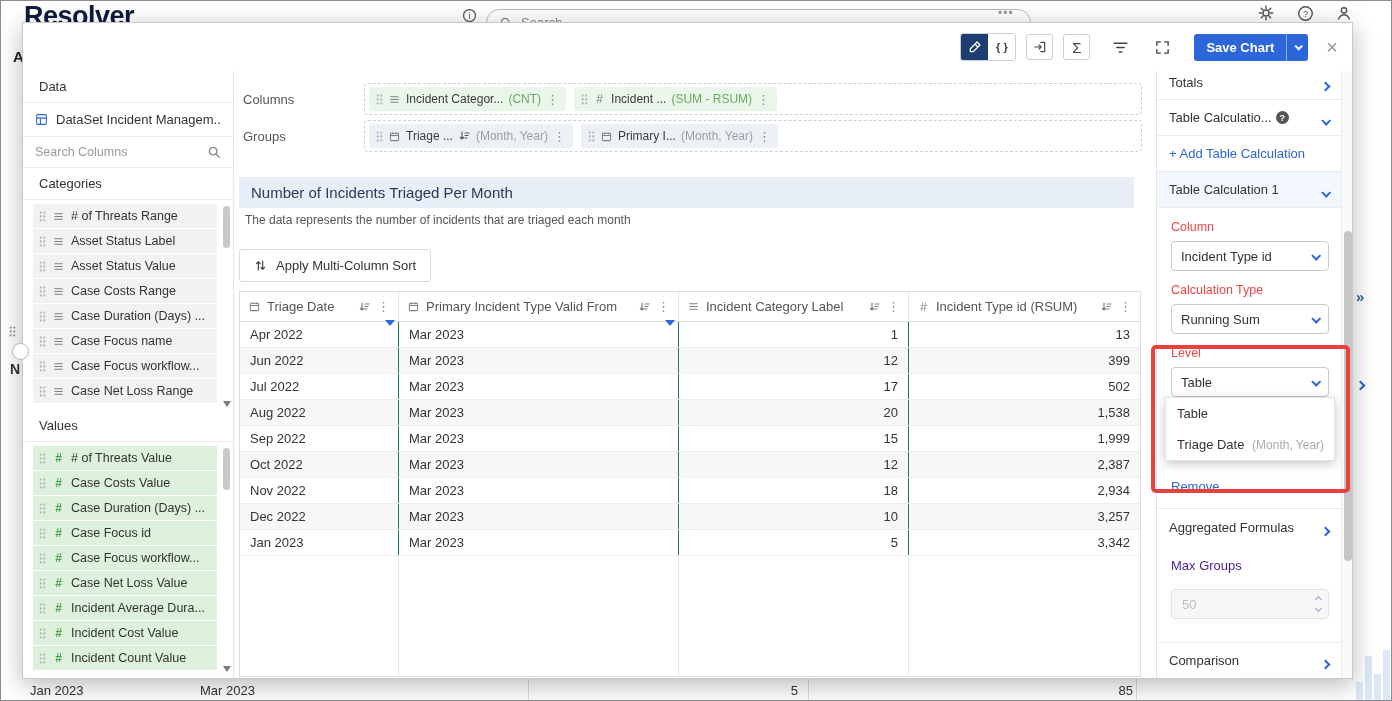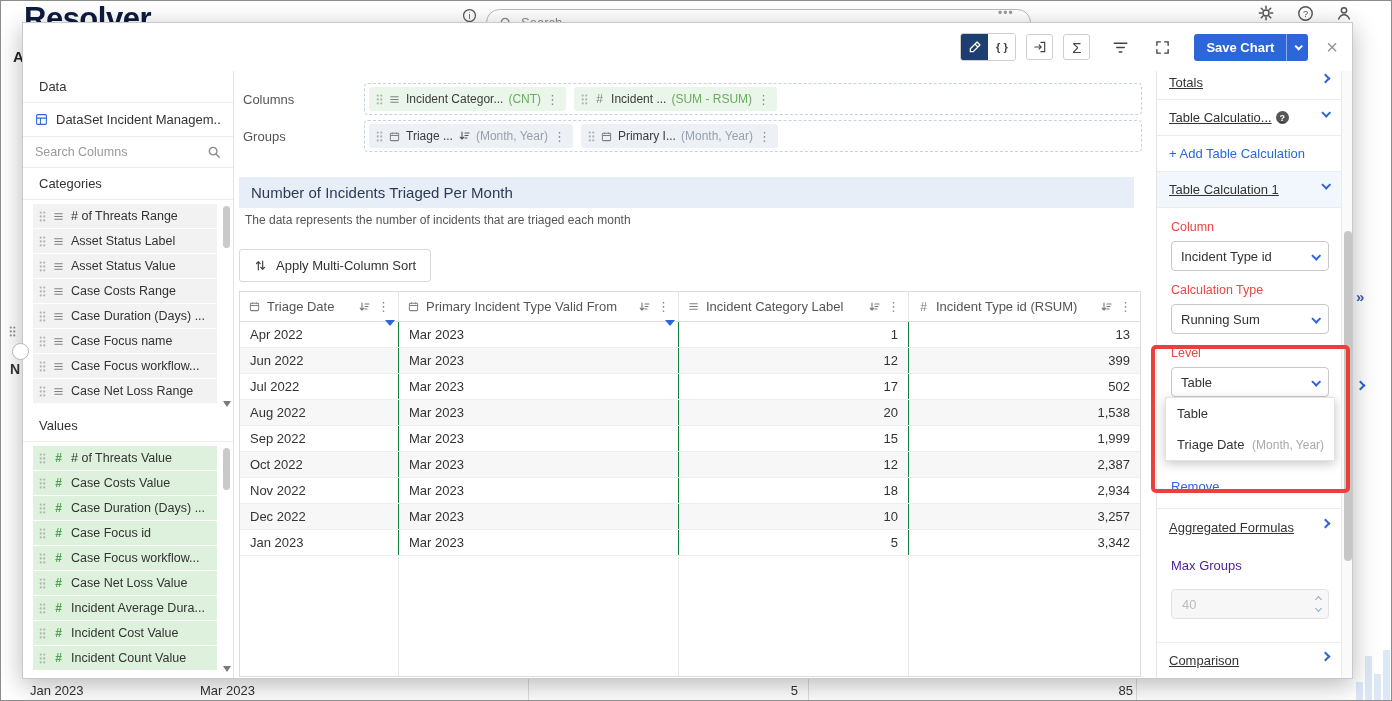--- a/index.html
+++ b/index.html
@@ -7,21 +7,21 @@
   --green-bg:#ddf1dc; --chip-green-bg:#eaf6ea; --chip-gray-bg:#edf1f6;
   --title-bg:#e8eef8; --annotation:#e8413a;
 }
 *{box-sizing:border-box;margin:0;padding:0;}
 html,body{width:1392px;height:701px;}
 body{font-family:"Liberation Sans","DejaVu Sans",sans-serif;background:#fff;position:relative;overflow:hidden;color:#333;}
 .frame{position:absolute;inset:0;border:1px solid #8c8c8c;pointer-events:none;z-index:70;}
 
 
 .bg-header{position:absolute;top:0;left:0;width:1392px;height:48px;background:#fff;z-index:1;}
-.logo{position:absolute;left:24px;top:1px;font-size:31px;font-weight:bold;color:var(--navy);letter-spacing:-.5px;}
+.logo{position:absolute;left:24px;top:1px;font-size:27px;font-weight:bold;color:var(--navy);letter-spacing:-.5px;}
 .hicon{position:absolute;top:4px;color:#555;display:flex;align-items:center;justify-content:center;width:20px;height:18px;}
 .search-pill{position:absolute;left:486px;top:9px;width:545px;height:27px;border:1px solid #b9b9b9;border-radius:14px;display:flex;align-items:center;gap:8px;padding:0 12px;color:#8a8a8a;font-size:13px;background:#fff;}
 .search-pill .sp-ic{display:flex;color:#8a8a8a;}
 .hdots{position:absolute;left:998px;top:6px;color:#9a9a9a;font-size:12px;letter-spacing:1px;}
 .bg-letter-a{position:absolute;left:13px;top:48px;font-size:15px;font-weight:bold;color:#222;z-index:1;}
 .bg-grip{position:absolute;left:9px;top:324px;color:#9a9a9a;z-index:1;}
 .bg-circle{position:absolute;left:12px;top:343px;width:17px;height:17px;border:1px solid #b5b5b5;border-radius:50%;background:#fff;z-index:11;}
 .bg-letter-n{position:absolute;left:10px;top:361px;font-size:14px;font-weight:bold;color:#333;z-index:1;}
 .bg-dchev{position:absolute;left:1356px;top:288px;color:#3a5fae;font-size:15px;font-weight:bold;z-index:1;}
 .bg-rchev{position:absolute;left:1357px;top:382px;z-index:1;color:var(--accent);}
@@ -103,21 +103,21 @@
 .trow:nth-child(even){background:#f7f7f7;}
 .td{display:flex;align-items:center;padding:0 10px;border-right:1px solid #15803d;color:#333;overflow:hidden;}
 .td:last-child{border-right:none;}
 .td.num{justify-content:flex-end;}
 .tempty{display:grid;grid-template-columns:159px 280px 230px 1fr;height:120px;}
 .tempty div{border-right:1px solid #e8e8e8;}
 .tempty div:last-child{border-right:none;}
 
 
 .settings{flex:0 0 185px;border-left:1px solid #e4e4e4;font-size:13px;display:flex;flex-direction:column;overflow:hidden;}
-.srow{display:flex;align-items:flex-start;justify-content:space-between;padding:10px 12px;border-bottom:1px solid #ececec;color:#333;flex:0 0 auto;text-decoration:underline;}
+.srow{display:flex;align-items:flex-end;justify-content:space-between;padding:10px 12px;border-bottom:1px solid #ececec;color:#333;flex:0 0 auto;}
 .srow.totals{padding-top:4px;padding-bottom:9px;}
 .rowlab{display:flex;align-items:center;overflow:hidden;white-space:nowrap;}
 .help{width:13px;height:13px;border-radius:50%;background:#555;color:#fff;font-size:9px;font-weight:bold;display:inline-flex;align-items:center;justify-content:center;margin-left:4px;flex:0 0 auto;}
 .addlink{padding:10px 12px;color:var(--accent);border-bottom:1px solid #ececec;flex:0 0 auto;}
 .srow.calc1{background:#f2f7fd;}
 .fields{padding:0 12px 14px 14px;flex:0 0 auto;}
 .flabel{margin:12px 0 7px;color:#ef4444;font-size:12.5px;}
 .select{height:30px;border:1px solid #c9c9c9;border-radius:4px;display:flex;align-items:center;justify-content:space-between;padding:0 9px;color:#333;background:#fff;}
 .menu{position:relative;margin:0 -6px;background:#fff;border:1px solid #e3e3e3;box-shadow:0 3px 10px rgba(0,0,0,.22);z-index:2;}
 .opt{padding:8px 11px;color:#333;white-space:nowrap;overflow:hidden;}
@@ -833,21 +833,21 @@
           </div>
         </div>
         <div class="removelink">Remove</div>
       </div>
       <div class="srow topb">
         <span>Aggregated Formulas</span>
         <span class="chev right acc"></span>
       </div>
       <div class="mutedlab">Max Groups</div>
       <div class="stepwrap">
-        <span>40</span>
+        <span>50</span>
         <span class="steps">
           <span class="chev up"></span>
           <span class="chev down2"></span>
         </span>
       </div>
       <div class="srow cmp">
         <span>Comparison</span>
         <span class="chev right acc"></span>
       </div>
     </aside>

